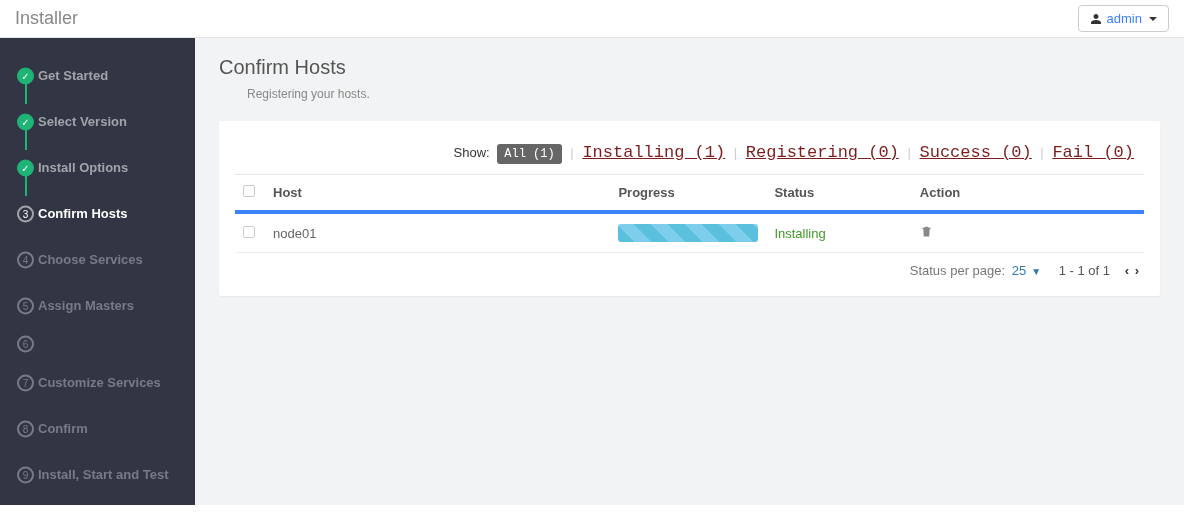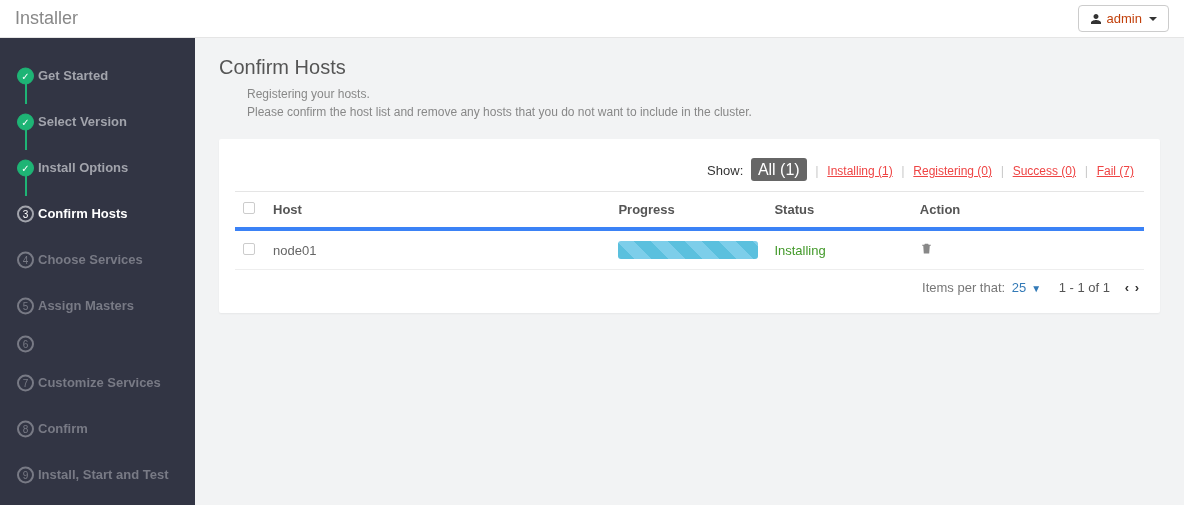--- a/index.html
+++ b/index.html
@@ -1,19 +1,19 @@
 <!DOCTYPE html>
 <html><head>
   <meta charset="utf-8">
   <style>
     * { margin: 0; padding: 0; box-sizing: border-box; }
     body { font-family: "Helvetica Neue", Helvetica, Arial, sans-serif; font-size: 13px; color: #333; background: #fff; }
     .header { height: 38px; display: flex; align-items: center; justify-content: space-between; padding: 16px 15px; border-bottom: 1px solid #e5e5e5; }
     .brand { font-size: 18px; color: #888; font-weight: 400; }
-    .user-btn { border: 1px solid #ccc; border-radius: 4px; padding: 5px 11px; background: #fff; cursor: pointer; display: flex; align-items: center; gap: 5px; color: #c2410c; font-size: 13px; }
+    .user-btn { border: 1px solid #ccc; border-radius: 4px; padding: 5px 11px; background: #fff; cursor: pointer; display: flex; align-items: center; gap: 5px; color: #3b82f6; font-size: 13px; }
     .user-btn svg { width: 12px; height: 12px; fill: #333; }
     .caret { display: inline-block; width: 0; height: 0; margin-left: 2px; border-left: 4px solid transparent; border-right: 4px solid transparent; border-top: 4px solid #333; }
     .layout { display: flex; min-height: 447px; }
     .sidebar { width: 195px; background: #323544; padding-top: 22px; }
     .steps { list-style: none; position: relative; }
     .step { position: relative; padding: 8px 12px 8px 38px; margin-bottom: 15px; cursor: pointer; }
     .step-circle { position: absolute; left: 17px; top: 50%; transform: translateY(-50%); width: 17px; height: 17px; border-radius: 50%; display: flex; align-items: center; justify-content: center; font-size: 10px; z-index: 2; }
     .step-circle.done { background: #1eb475; color: #fff; border: 1px solid #1eb475; }
     .step-circle.active { background: #323544; border: 2px solid #a2a4ac; color: #fff; }
     .step-circle.pending { background: #323544; border: 2px solid #787a85; color: #787a85; }
@@ -21,23 +21,23 @@
     .step.done .step-label { color: #a2a4ac; }
     .step.active .step-label { color: #fff; }
     .connector { position: absolute; left: 25px; top: 21px; width: 2px; height: 23px; z-index: 1; }
     .connector.green { background: #1eb475; }
     .main { flex: 1; background: #f2f3f4; padding: 18px 24px; }
     .page-title { font-size: 20px; color: #555; font-weight: 400; margin-bottom: 6px; }
     .subtitle { font-size: 12px; color: #888; line-height: 1.5; margin-bottom: 18px; margin-left: 28px; }
     .card { background: #fff; border-radius: 2px; box-shadow: 0 1px 2px rgba(0,0,0,0.05); padding: 16px; }
     .filter-row { text-align: right; padding: 6px 10px 12px; font-size: 13px; }
     .filter-row .lbl { color: #333; margin-right: 4px; }
-    .pill { background: #666; color: #fff; padding: 3px 7px; border-radius: 3px; font-size: 16px; }
+    .pill { background: #666; color: #fff; padding: 3px 7px; border-radius: 3px; font-size: 12px; font-family: Liberation Mono, monospace; }
     .divider-v { color: #ccc; margin: 0 5px; }
-    .link { color: #ef4444; text-decoration: underline; cursor: pointer; font-size: 12px; }
+    .link { color: #7f1d1d; text-decoration: underline; cursor: pointer; font-size: 17px; font-family: Liberation Mono, monospace; }
     table { width: 100%; border-collapse: collapse; }
     th, td { text-align: left; padding: 10px 8px; font-size: 13px; }
     thead tr { border-top: 1px solid #e5e5e5; border-bottom: 4px solid #3b82f6; }
     th { color: #555; font-weight: 600; }
     tbody tr { border-bottom: 1px solid #eee; }
     td { color: #666; }
     .check-cell { width: 30px; }
     .checkbox { width: 12px; height: 12px; border: 1px solid #ccc; border-radius: 2px; display: inline-block; background: #fff; }
     .progress-bar { width: 140px; height: 18px; border-radius: 3px; background: repeating-linear-gradient(45deg, #5bc0de, #5bc0de 12px, #7dceea 12px, #7dceea 24px); }
     .status-link { color: #429929; }
@@ -108,35 +108,34 @@
         <span class="step-label">Install, Start and Test</span>
       </li>
 
     </ul>
   </nav>
 
   <main class="main">
     <h2 class="page-title">Confirm Hosts</h2>
     <div class="subtitle">
       <div>Registering your hosts.</div>
-      <div>Please confirm the host list and remove any hosts that you do not want to include in the cluster.</div>
     </div>
 
     <div class="card">
       <div class="filter-row">
         <span class="lbl">Show:</span>
         <span class="pill">All (1)</span>
         <span class="divider-v">|</span>
         <a class="link">Installing (1)</a>
         <span class="divider-v">|</span>
         <a class="link">Registering (0)</a>
         <span class="divider-v">|</span>
         <a class="link">Success (0)</a>
         <span class="divider-v">|</span>
-        <a class="link">Fail (7)</a>
+        <a class="link">Fail (0)</a>
       </div>
 
       <table>
         <thead>
           <tr>
             <th class="check-cell"><span class="checkbox"></span></th>
             <th style="width:38%;">Host</th>
             <th style="width:16%;">Progress</th>
             <th style="width:16%;">Status</th>
             <th>Action</th>
@@ -153,21 +152,21 @@
             <td>
               <svg class="trash-icon" viewBox="0 0 24 24">
                   <path d="M6 7h12l-1 14H7L6 7zm3-4h6l1 2h4v2H4V5h4l1-2z"></path>
                 </svg>
             </td>
           </tr>
         </tbody>
       </table>
 
       <div class="pager">
-        <span>Items per that:</span>
+        <span>Status per page:</span>
         <span class="sel">25</span><span class="sel-arrow">▼</span>
         <span class="range">1 - 1 of 1</span>
         <span class="pager-nav">‹</span>
         <span class="pager-nav">›</span>
       </div>
     </div>
   </main>
 </div>
 
 </body></html>

